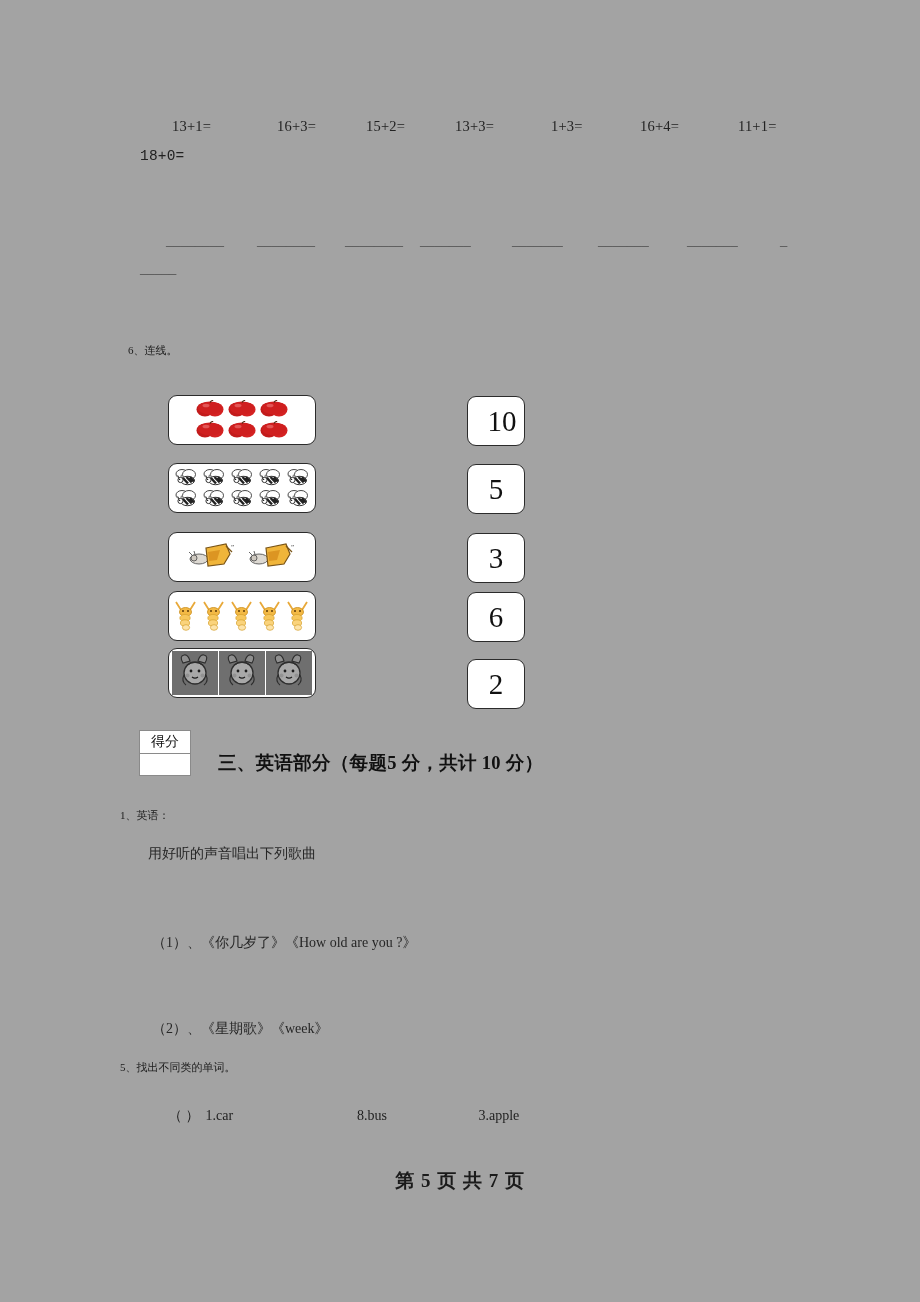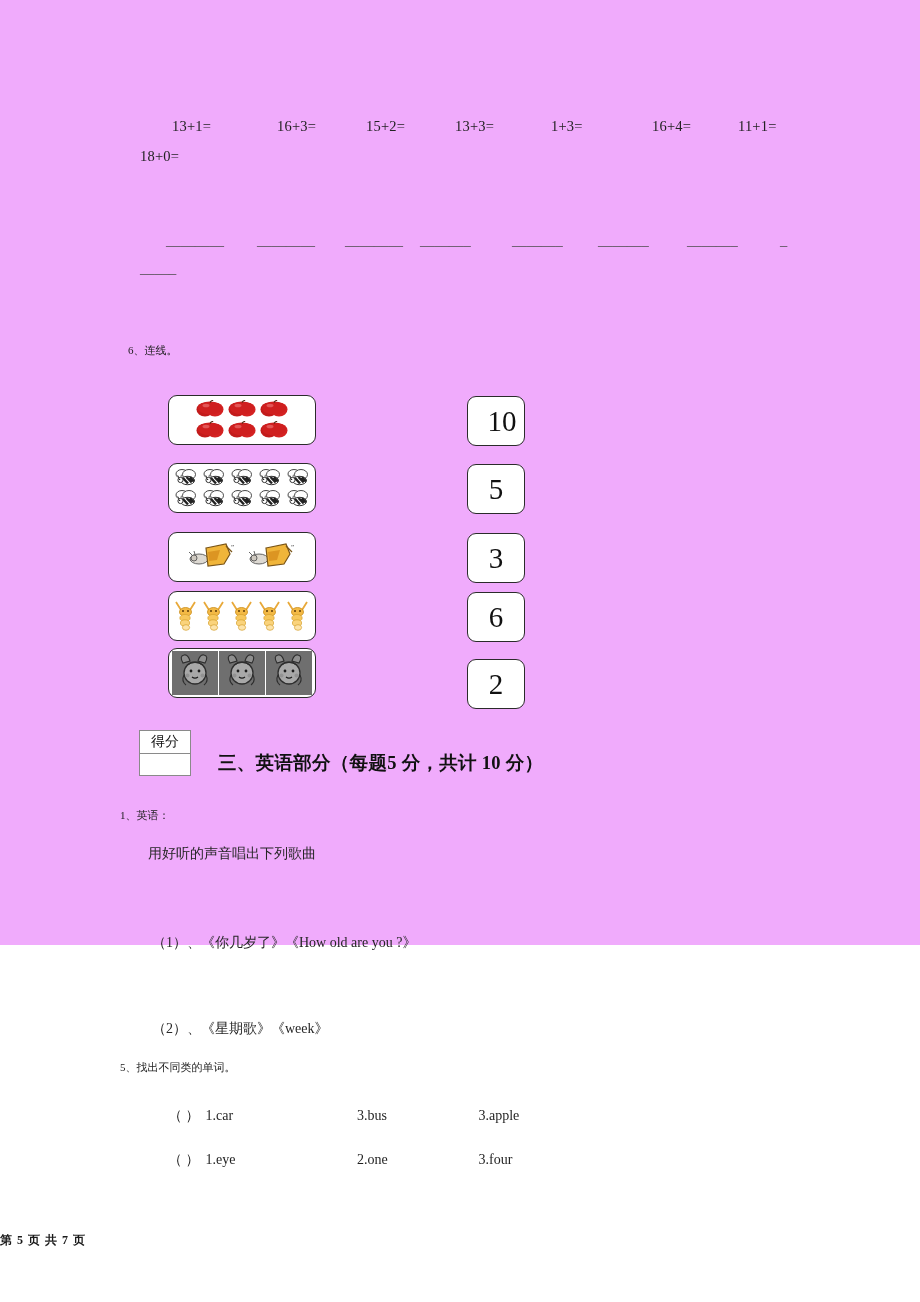--- a/index.html
+++ b/index.html
@@ -13,22 +13,22 @@
     position: relative;
     font-family: "Liberation Serif", "DejaVu Serif", serif;
     color: #1a1a1a;
     overflow: hidden;
   }
 
   .page {
     position: absolute;
     left: 0; top: 0;
     width: 920px;
-    height: 945px;
-    background: #f0abfc;
+    height: 1302px;
+    background: #a3a3a3;
   }
 
   
   .math-row {
     position: absolute;
     left: 140px;
     width: 700px;
     font-size: 14.5px;
     color: #222;
     white-space: nowrap;
@@ -184,45 +184,46 @@
   #mc-row-2 { top: 1151px; }
   .mc-paren { display: inline-block; width: 34px; }
   .mc-opt-1 { display: inline-block; width: 148px; }
   .mc-opt-2 { display: inline-block; width: 118px; }
   .mc-opt-3 { display: inline-block; text-align: right; }
 
   
   #footer {
     position: absolute;
     left: 0;
-    top: 1232px;
+    top: 1168px;
     width: 920px;
-    font-size: 12px;
+    text-align: center;
+    font-size: 19px;
     font-weight: bold;
     color: #1b1b1b;
     font-family: "Liberation Serif", serif;
     letter-spacing: 1px;
   }
 </style>
 </head>
 <body>
 
 <div class="page">
 
   <div class="math-row" id="math-line-1" style="position: absolute;">
       <span class="expr" style="position: absolute; left: 32px;">13+1=</span>
       <span class="expr" style="position: absolute; left: 137px;">16+3=</span>
       <span class="expr" style="position: absolute; left: 226px;">15+2=</span>
       <span class="expr" style="position: absolute; left: 315px;">13+3=</span>
       <span class="expr" style="position: absolute; left: 411px;">1+3=</span>
-      <span class="expr" style="position: absolute; left: 512px; text-align: right;">16+4=</span>
+      <span class="expr" style="position: absolute; left: 500px; text-align: right;">16+4=</span>
       <span class="expr" style="position: absolute; left: 598px;">11+1=</span>
     </div>
   <div class="math-row" id="math-line-2" style="position: absolute;">
-      <span class="expr" style="position: absolute; left: 0px;">18+0=</span>
+      <span class="expr" style="position: absolute; left: 0px; font-family: Liberation Mono, monospace;">18+0=</span>
     </div>
 
   <div class="blank-row" id="blank-line-1" style="position: absolute;">
       <span class="blank-seg" style="position: absolute; left: 26px;">________</span>
       <span class="blank-seg" style="position: absolute; left: 117px;">________</span>
       <span class="blank-seg" style="position: absolute; left: 205px;">________</span>
       <span class="blank-seg" style="position: absolute; left: 280px;">_______</span>
       <span class="blank-seg" style="position: absolute; left: 372px;">_______</span>
       <span class="blank-seg" style="position: absolute; left: 458px;">_______</span>
       <span class="blank-seg" style="position: absolute; left: 547px;">_______</span>
@@ -565,26 +566,20 @@
   <div class="q-label" id="q1-en-label">1、英语：</div>
   <div class="sub-text" id="en-sing-instr">用好听的声音唱出下列歌曲</div>
   <div class="sub-text" id="en-song-1">（1）、《你几岁了》《How  old    are    you ?》</div>
   <div class="sub-text" id="en-song-2">（2）、《星期歌》《week》</div>
 
   <div class="q-label" id="q2-en-label">5、找出不同类的单词。</div>
 
   <div class="mc-row" id="mc-row-1">
     <span class="mc-paren">（  ）</span>
     <span class="mc-opt-1">1.car</span>
-    <span class="mc-opt-2">3.bus</span>
+    <span class="mc-opt-2">8.bus</span>
     <span class="mc-opt-3">3.apple</span>
   </div>
 
-  <div class="mc-row" id="mc-row-2">
-    <span class="mc-paren">（  ）</span>
-    <span class="mc-opt-1">1.eye</span>
-    <span class="mc-opt-2">2.one</span>
-    <span class="mc-opt-3">3.four</span>
-  </div>
 
   <div id="footer">第 5 页 共 7 页</div>
 
 </div>
 
 </body></html>

